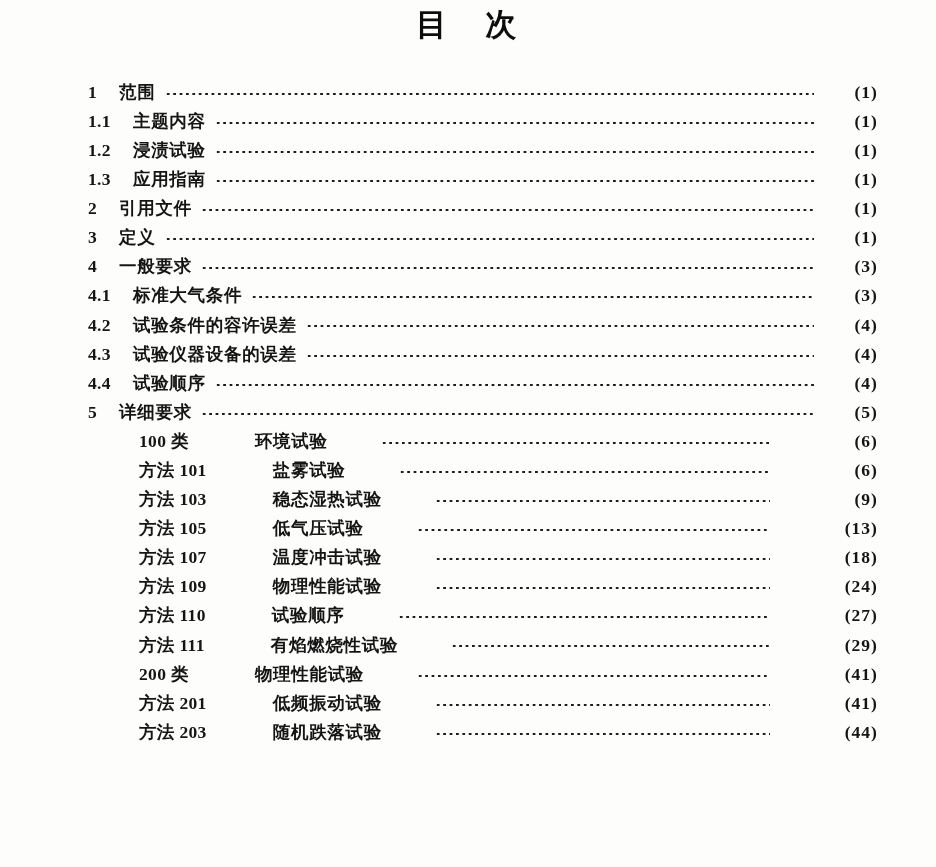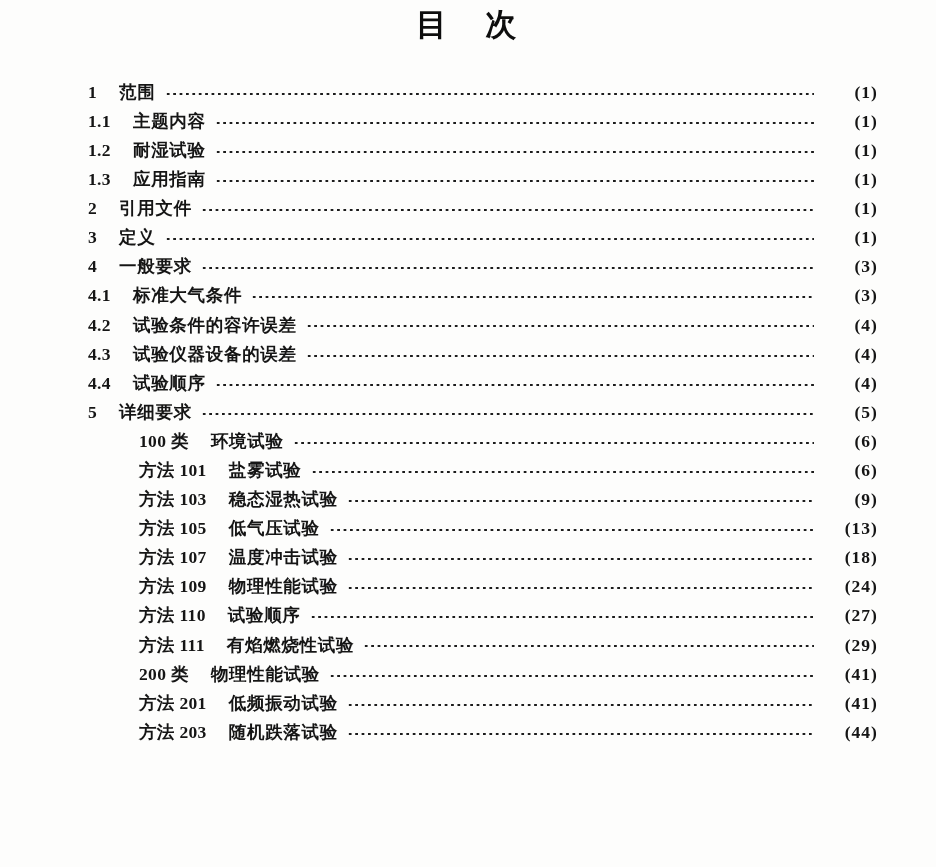--- a/index.html
+++ b/index.html
@@ -36,20 +36,21 @@
     display: flex;
     align-items: center;
     height: 29.1px;
     font-size: 17.5px;
     font-weight: bold;
     white-space: nowrap;
     line-height: 1;
   }
   .toc-row.indent {
     padding-left: 51px;
+    gap: 44px;
   }
   .toc-row .num {
     margin-right: 22px;
     letter-spacing: 0.02em;
   }
   .toc-row .title {
     letter-spacing: 0.04em;
   }
   .toc-row .dots {
     flex: 1;
@@ -80,21 +81,21 @@
         <span class="pagenum">(1)</span>
       </div>
       <div class="toc-row">
         <span class="num">1.1</span>
         <span class="title">主题内容</span>
         <span class="dots"></span>
         <span class="pagenum">(1)</span>
       </div>
       <div class="toc-row">
         <span class="num">1.2</span>
-        <span class="title">耐湿试验</span>
+        <span class="title">浸渍试验</span>
         <span class="dots"></span>
         <span class="pagenum">(1)</span>
       </div>
       <div class="toc-row">
         <span class="num">1.3</span>
         <span class="title">应用指南</span>
         <span class="dots"></span>
         <span class="pagenum">(1)</span>
       </div>
       <div class="toc-row">

